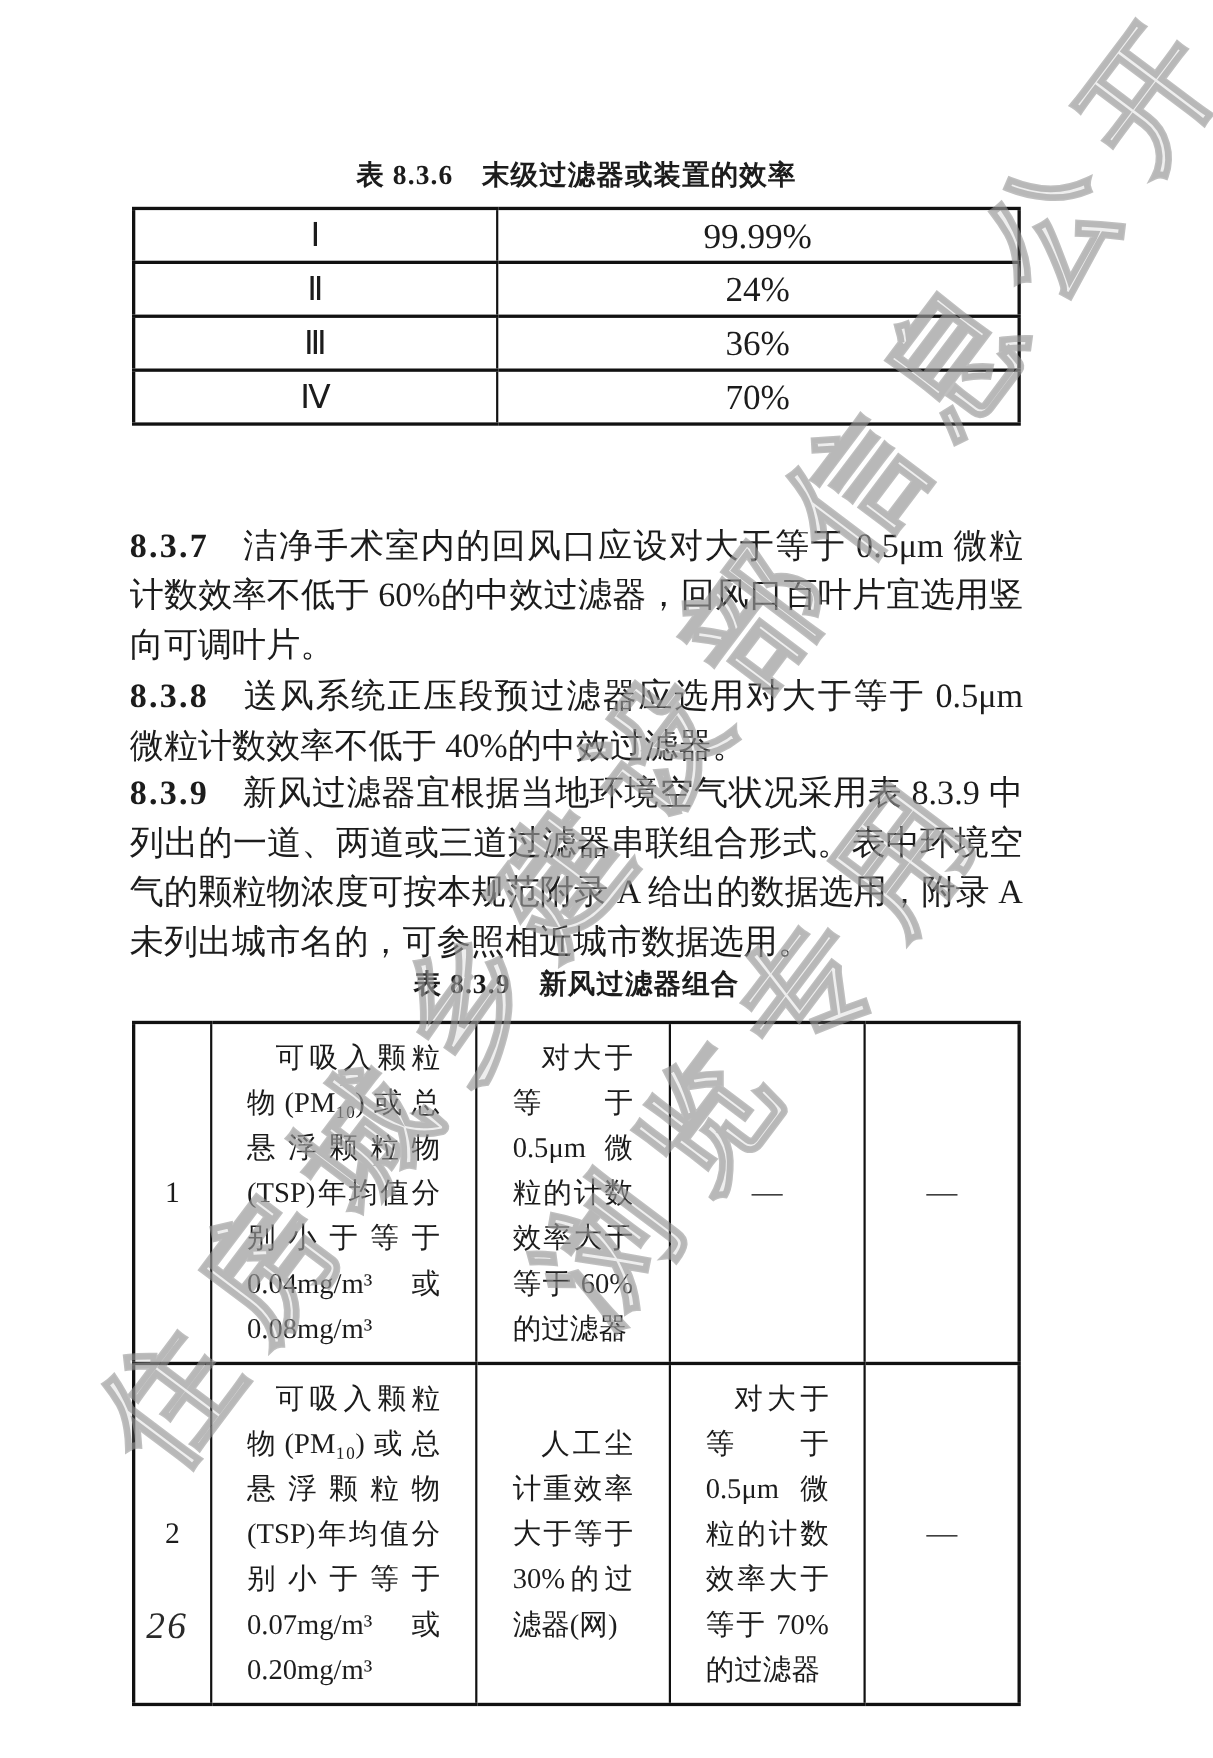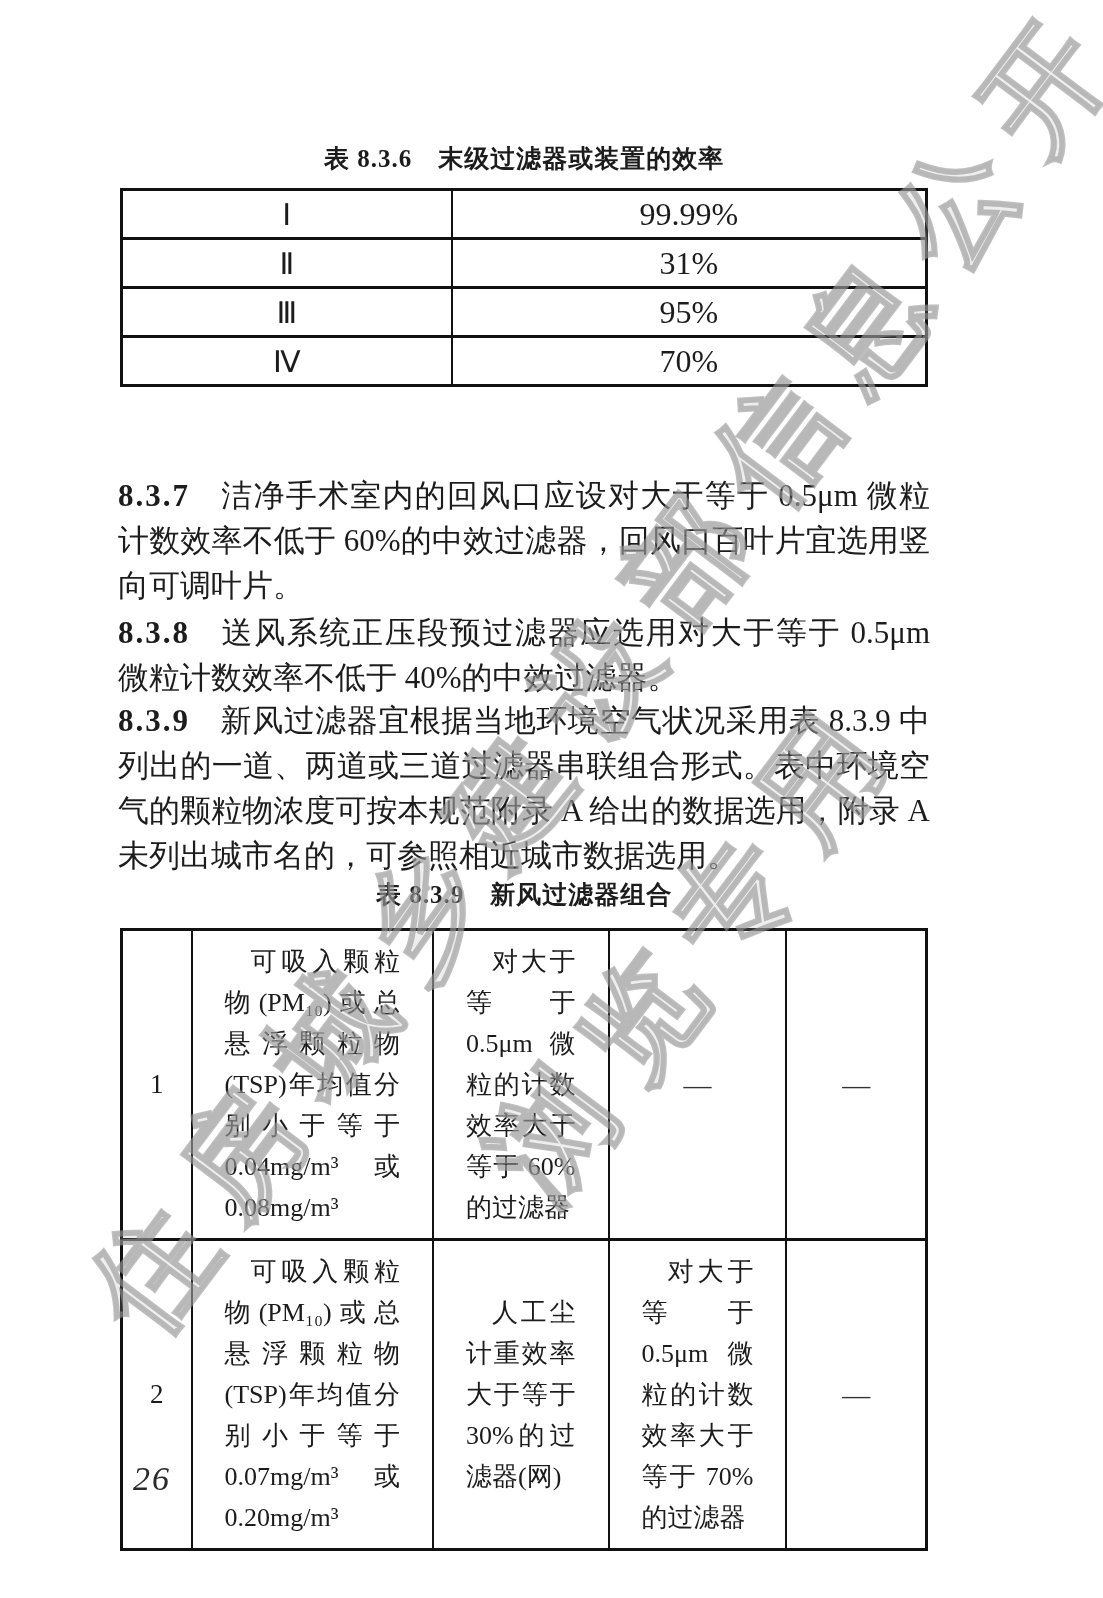--- a/index.html
+++ b/index.html
@@ -76,25 +76,25 @@
         <col style="width:41%">
         <col style="width:59%">
       </colgroup>
     <tbody>
     <tr>
       <td class="grade">Ⅰ</td>
       <td>99.99%</td>
     </tr>
     <tr>
       <td class="grade">Ⅱ</td>
-      <td>31%</td>
+      <td>24%</td>
     </tr>
     <tr>
       <td class="grade">Ⅲ</td>
-      <td>95%</td>
+      <td>36%</td>
     </tr>
     <tr>
       <td class="grade">Ⅳ</td>
       <td>70%</td>
     </tr>
   </tbody>
     </table>
 </div>
 
 <div class="abs para" style="top:473px;">

